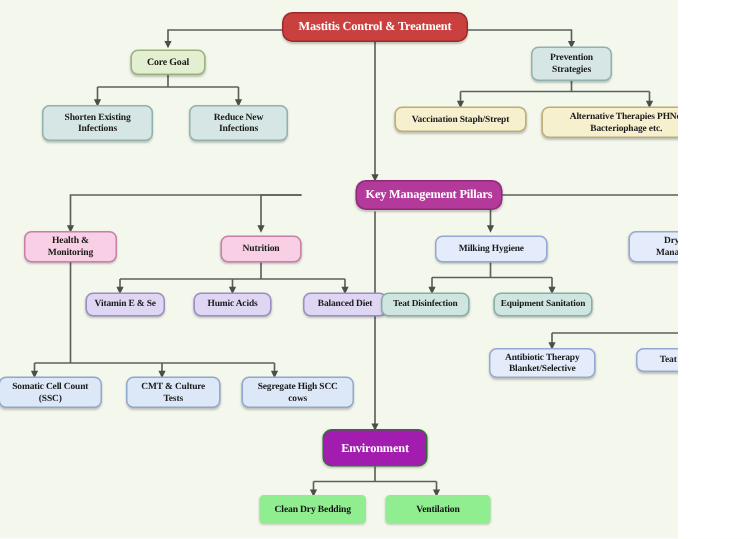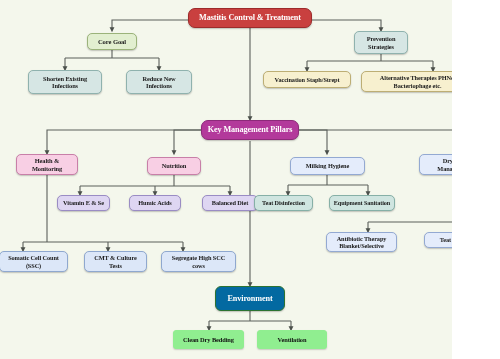--- a/index.html
+++ b/index.html
@@ -48,23 +48,24 @@
     color: #ffffff;
     border-radius: 7px;
     font-size: 8.2px;
   }
   .n-pillars {
     background: #b3399b;
     border-color: #8d2a7a;
     color: #ffffff;
     border-radius: 7px;
     font-size: 8.2px;
+    margin-left: 36px;
   }
   .n-env {
-    background: #0369a1;
+    background: #a21caf;
     border-color: #2c7331;
     color: #ffffff;
     border-radius: 6px;
     font-size: 8.2px;
   }
   .n-green-light {
     background: #90ee90;
     border-color: #90ee90;
     color: #111111;
     border-radius: 3px;

